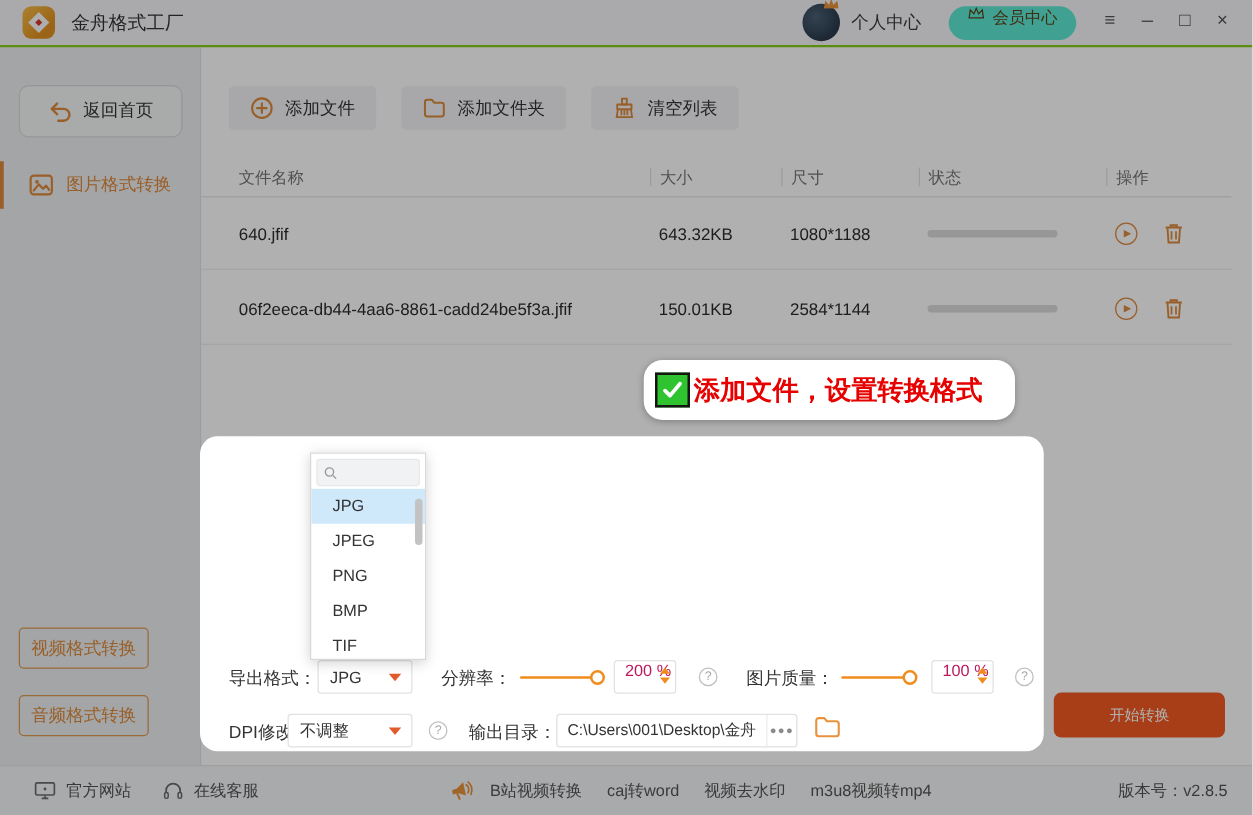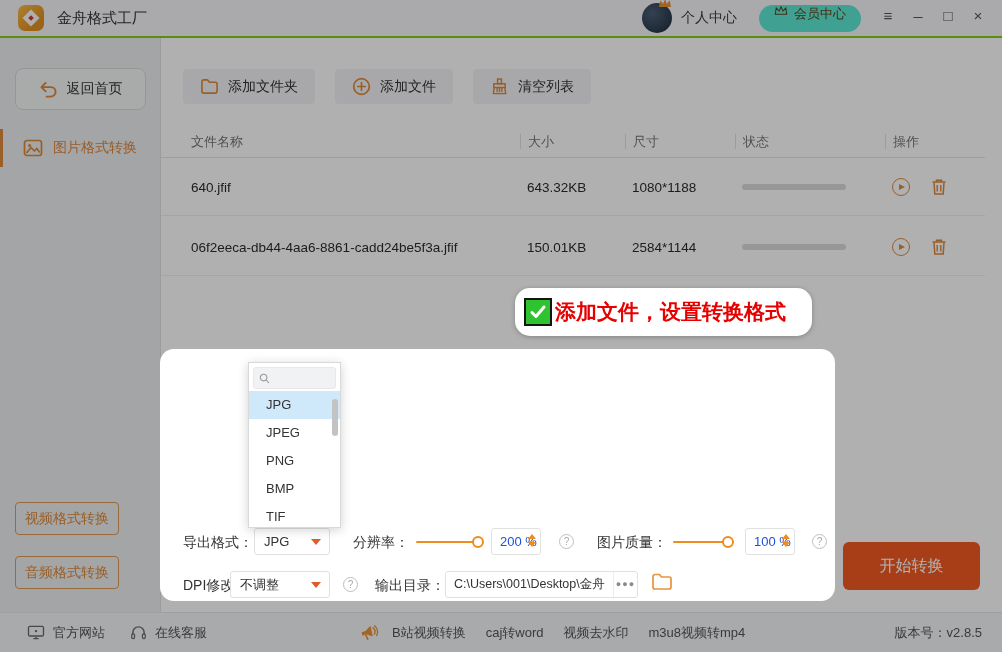--- a/index.html
+++ b/index.html
@@ -40,21 +40,21 @@
   .thead > div:first-child { padding-left:30px; border-left:none; }
   .trow { height:57px; font-size:13.5px; color:#2c2c2c; border-bottom:1px solid #f0f0f0; }
   .trow > div { padding-left:7px; }
   .trow > div:first-child { padding-left:30px; }
   .trow.r1 { top:121px; } .trow.r2 { top:181px; }
   .progress { width:104px; height:6px; border-radius:3px; background:#dbdbdb; }
   .ops { display:flex; align-items:center; gap:21px; }
   .play-btn { width:18px; height:18px; border:1px solid #dd8b42; border-radius:50%; position:relative; cursor:pointer; }
   .play-btn::after { content:""; position:absolute; left:6px; top:4.5px; border-left:6px solid #dd8b42; border-top:3.5px solid transparent; border-bottom:3.5px solid transparent; }
   .icon-btn { cursor:pointer; display:flex; }
-  .start-btn { position:absolute; right:22px; bottom:22px; width:137px; height:48px; background:#f25b22; border-radius:6px; color:#ffffff; font-size:16px; display:flex; align-items:center; justify-content:center; cursor:pointer; }
+  .start-btn { position:absolute; right:22px; bottom:22px; width:137px; height:36px; background:#f25b22; border-radius:6px; color:#ffffff; font-size:12px; display:flex; align-items:center; justify-content:center; cursor:pointer; }
 
   
   .footer { position:absolute; left:0; right:0; bottom:0; height:40px; background:#f5f6f8; border-top:1px solid #e5e6e8; display:flex; align-items:center; font-size:13px; color:#555; }
   .flink { display:flex; align-items:center; gap:8px; cursor:pointer; }
   .f-official { margin-left:27px; }
   .f-support { margin-left:25px; }
   .f-mega { margin-left:153px; display:flex; }
   .f-promo { margin-left:12px; cursor:pointer; }
   .f-promo + .f-promo { margin-left:20px; }
   .version { margin-left:auto; margin-right:20px; color:#555; }
@@ -62,21 +62,21 @@
   
   .overlay { position:absolute; inset:0; background:rgba(0,0,0,0.31); z-index:5; }
 
   
   .panel { position:absolute; left:160px; top:349px; width:675px; height:252px; background:#fff; border-radius:14px; z-index:6; font-size:14px; color:#333; }
   .panel .lab { position:absolute; white-space:nowrap; }
   .sel { position:absolute; height:27px; border:1px solid #e1e1e1; border-radius:3px; background:#fff; display:flex; align-items:center; padding-left:9px; font-size:13px; color:#333; cursor:pointer; }
   .caret { position:absolute; right:8px; top:10px; width:0; height:0; border-left:5px solid transparent; border-right:5px solid transparent; border-top:6px solid #e25b2b; }
   .slider { position:absolute; height:2px; background:#ef8c1d; border-radius:1px; }
   .handle { position:absolute; right:-6px; top:-5px; width:12px; height:12px; border-radius:50%; background:#fff; border:2px solid #ef8c1d; cursor:pointer; }
-  .spin { position:absolute; height:27px; border:1px solid #e1e1e1; border-radius:3px; background:#fff; display:flex; align-items:center; padding-left:8px; font-size:13px; color:#1d4ed8; }
+  .spin { position:absolute; height:27px; border:1px solid #e1e1e1; border-radius:3px; background:#fff; display:flex; align-items:flex-start; padding-left:8px; font-size:13px; color:#be185d; }
   .arrows { position:absolute; right:4px; top:5px; display:flex; flex-direction:column; gap:3px; }
   .arr-up { width:0; height:0; border-left:4px solid transparent; border-right:4px solid transparent; border-bottom:5px solid #ef8c1d; cursor:pointer; }
   .arr-down { width:0; height:0; border-left:4px solid transparent; border-right:4px solid transparent; border-top:5px solid #ef8c1d; cursor:pointer; }
   .help { position:absolute; width:15px; height:15px; border-radius:50%; border:1px solid #bfbfbf; color:#a9a9a9; font-size:10px; display:flex; align-items:center; justify-content:center; cursor:pointer; }
   .out-input { position:absolute; left:285px; top:222px; width:193px; height:27px; border:1px solid #e1e1e1; border-radius:3px; display:flex; align-items:center; font-size:12.5px; color:#333; overflow:hidden; cursor:text; }
   .out-input .path { flex:1; padding-left:8px; white-space:nowrap; overflow:hidden; }
   .out-input .more { width:24px; text-align:center; color:#8a8a8a; font-size:9px; letter-spacing:1px; border-left:1px solid #ececec; height:100%; line-height:25px; cursor:pointer; }
 
   
   .dropdown { position:absolute; left:248px; top:362px; width:93px; height:166px; background:#fff; border:1px solid #d9d9d9; box-shadow:0 2px 10px rgba(0,0,0,0.18); z-index:7; overflow:hidden; }
@@ -139,31 +139,31 @@
       </svg>
       <span>图片格式转换</span>
     </div>
     <div class="side-btn video">视频格式转换</div>
     <div class="side-btn audio">音频格式转换</div>
   </div>
 
   <div class="content">
     <div class="toolbar">
       <div class="tool-btn">
-        <svg width="19" height="17" viewBox="0 0 20 18">
-          <path d="M2 4 a2 2 0 0 1 2-2 H8 l2 2.5 H16 a2 2 0 0 1 2 2 V14 a2 2 0 0 1 -2 2 H4 a2 2 0 0 1 -2-2 Z" fill="none" stroke="#dd8a3c" stroke-width="1.7" stroke-linejoin="round"></path>
-        </svg>
-        <span>添加文件夹</span>
-      </div>
-      <div class="tool-btn">
         <svg width="19" height="19" viewBox="0 0 20 20">
           <circle cx="10" cy="10" r="8.2" fill="none" stroke="#dd8a3c" stroke-width="1.8"></circle>
           <path d="M10 6 V14 M6 10 H14" stroke="#dd8a3c" stroke-width="1.8" stroke-linecap="round"></path>
         </svg>
         <span>添加文件</span>
+      </div>
+      <div class="tool-btn">
+        <svg width="19" height="17" viewBox="0 0 20 18">
+          <path d="M2 4 a2 2 0 0 1 2-2 H8 l2 2.5 H16 a2 2 0 0 1 2 2 V14 a2 2 0 0 1 -2 2 H4 a2 2 0 0 1 -2-2 Z" fill="none" stroke="#dd8a3c" stroke-width="1.7" stroke-linejoin="round"></path>
+        </svg>
+        <span>添加文件夹</span>
       </div>
       <div class="tool-btn">
         <svg width="19" height="19" viewBox="0 0 20 20">
           <path d="M8 2 H12 V7 H8 Z" fill="none" stroke="#dd8a3c" stroke-width="1.6"></path>
           <path d="M4 7 H16 V11 H4 Z" fill="none" stroke="#dd8a3c" stroke-width="1.6" stroke-linejoin="round"></path>
           <path d="M4.5 11 L3.5 17.5 H16.5 L15.5 11 M7.5 11.5 V16 M10 11.5 V16 M12.5 11.5 V16" fill="none" stroke="#dd8a3c" stroke-width="1.5"></path>
         </svg>
         <span>清空列表</span>
       </div>
     </div>

